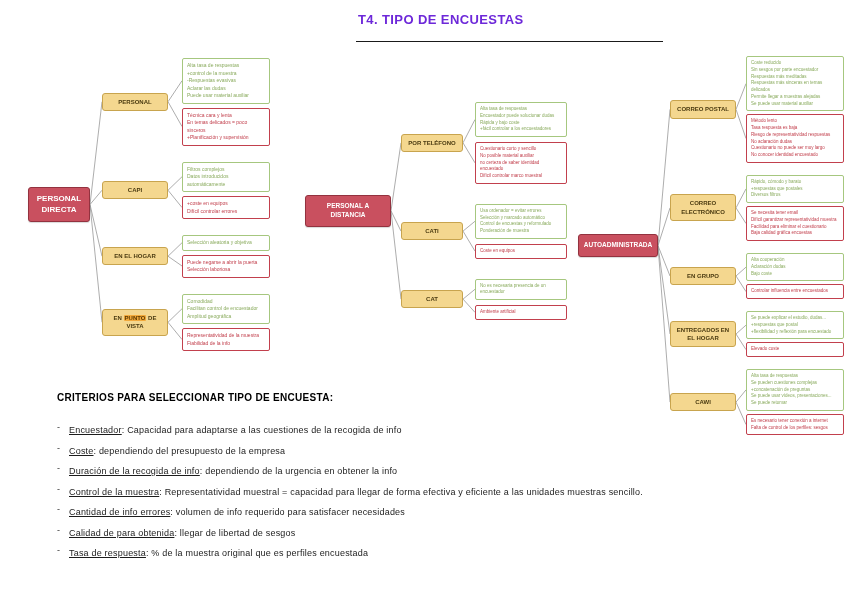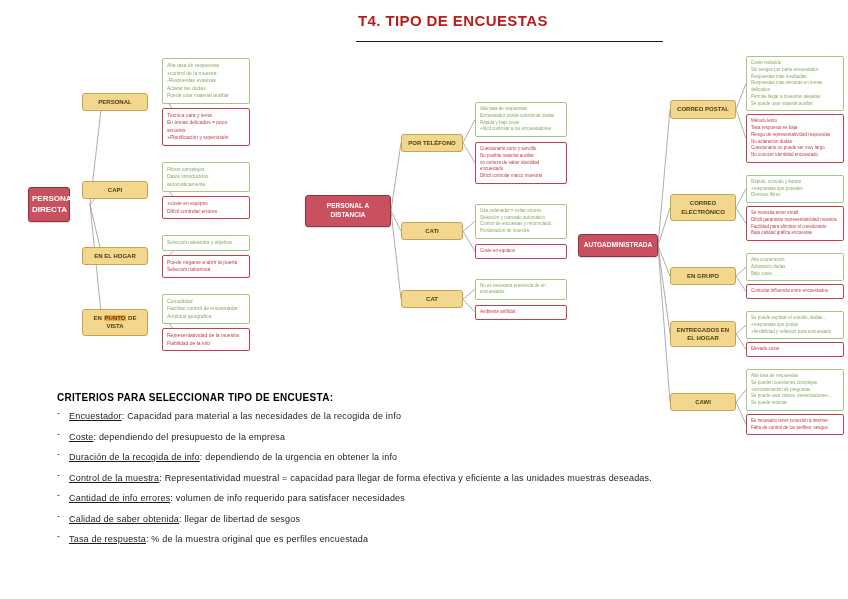--- a/index.html
+++ b/index.html
@@ -4,21 +4,21 @@
 <style>
   * { margin:0; padding:0; box-sizing:border-box; }
   html,body { width:848px; height:599px; }
   body {
     position:relative; background:#ffffff; overflow:hidden;
     font-family:"Liberation Sans", sans-serif; color:#111;
   }
   .page { position:absolute; inset:0; background:#fff; }
 
   
-  .title { position:absolute; left:358px; top:12px; font-size:15px; font-weight:bold; letter-spacing:.4px; color:#b91c1c; }
+  .title { position:absolute; left:358px; top:12px; font-size:13px; font-weight:bold; letter-spacing:.4px; color:#6d28d9; }
   .title-rule { position:absolute; left:356px; top:41px; width:307px; border-top:1.6px solid #1a1a1a; }
 
   
   #mindmap { position:absolute; left:0; top:0; width:848px; height:450px; }
   svg.connectors { position:absolute; left:0; top:0; }
   .branch { position:absolute; display:flex; align-items:center; }
   .main-node {
     background:#c9505f; color:#fff; font-weight:bold; text-align:center;
     padding:6px 3px; border-radius:3px; border:1px solid #93323f; flex:none;
     line-height:1.35; box-shadow:0 1px 1px rgba(0,0,0,.15);
@@ -31,21 +31,21 @@
     padding:4px 2px; flex:none; line-height:1.4;
   }
   .type-node .hl { background:#f2a93b; color:#5c3a00; padding:0 1px; border-radius:1px; }
   .details { display:flex; flex-direction:column; }
   .box { border-radius:2px; background:#fff; padding:3px 4px; line-height:1.5; }
   .box.pros { border:1px solid #a6c77f; color:#8aab5e; }
   .box.cons { border:1px solid #c2404d; color:#c2404d; }
 
   
   .criteria { position:absolute; left:57px; top:392px; width:772px; }
-  .criteria h2 { font-size:10px; font-weight:bold; letter-spacing:.3px; color:#000; margin-bottom:8px; }
+  .criteria h2 { font-size:10px; font-weight:bold; letter-spacing:.3px; color:#000; margin-bottom:22px; }
   .crit-item { position:relative; font-size:9px; color:#1c1c1c; margin-bottom:10.5px; padding-left:12px; letter-spacing:.2px; }
   .crit-item .dash { position:absolute; left:0; top:-3px; font-size:9px; color:#333; }
   .crit-item .term { text-decoration:underline; }
 </style>
 </head>
 <body>
 
 <div class="page">
   <div class="title">T4. TIPO DE ENCUESTAS</div>
   <div class="title-rule"></div>
@@ -83,21 +83,21 @@
         <line x1="736" y1="275.9921875" x2="746" y2="267.125" stroke="#8a8a8a" stroke-width="0.7"></line>
         <line x1="736" y1="275.9921875" x2="746" y2="291.625" stroke="#8a8a8a" stroke-width="0.7"></line>
         <line x1="658" y1="245.6171875" x2="670" y2="334" stroke="#8a8a8a" stroke-width="0.7"></line>
         <line x1="736" y1="334" x2="746" y2="325.125" stroke="#8a8a8a" stroke-width="0.7"></line>
         <line x1="736" y1="334" x2="746" y2="349.625" stroke="#8a8a8a" stroke-width="0.7"></line>
         <line x1="658" y1="245.6171875" x2="670" y2="402.1171875" stroke="#8a8a8a" stroke-width="0.7"></line>
         <line x1="736" y1="402.1171875" x2="746" y2="389.875" stroke="#8a8a8a" stroke-width="0.7"></line>
         <line x1="736" y1="402.1171875" x2="746" y2="424.5" stroke="#8a8a8a" stroke-width="0.7"></line>
       </svg>
       <div class="branch" style="left: 28px; top: 58px;">
-        <div class="main-node" style="width: 42px; font-size: 8px;">PERSONAL DIRECTA</div>
+        <div class="main-node" style="width: 62px; font-size: 8px;">PERSONAL DIRECTA</div>
         <div class="children" style="margin-left: 12px; gap: 16px;">
           <div class="child-block">
             <div class="type-node" style="width: 66px;">PERSONAL</div>
             <div class="details" style="margin-left: 14px; gap: 4px; font-size: 5px;">
               <div class="box pros" style="width: 88px;">
                 <div>Alta tasa de respuestas</div>
                 <div>+control de la muestra</div>
                 <div>-Respuestas evasivas</div>
                 <div>Aclarar las dudas</div>
                 <div>Puede usar material auxiliar</div>
@@ -279,22 +279,22 @@
               </div>
             </div>
           </div>
         </div>
       </div>
     </div>
 
   <div class="criteria">
     <h2>CRITERIOS PARA SELECCIONAR TIPO DE ENCUESTA:</h2>
     <div id="crit-list">
-        <div class="crit-item"><span class="dash">-</span><span class="term">Encuestador</span><span>: Capacidad para material a las necesidades de la recogida de info</span></div>
+        <div class="crit-item"><span class="dash">-</span><span class="term">Encuestador</span><span>: Capacidad para adaptarse a las cuestiones de la recogida de info</span></div>
         <div class="crit-item"><span class="dash">-</span><span class="term">Coste</span><span>: dependiendo del presupuesto de la empresa</span></div>
         <div class="crit-item"><span class="dash">-</span><span class="term">Duración de la recogida de info</span><span>: dependiendo de la urgencia en obtener la info</span></div>
-        <div class="crit-item"><span class="dash">-</span><span class="term">Control de la muestra</span><span>: Representatividad muestral = capacidad para llegar de forma efectiva y eficiente a las unidades muestras deseadas.</span></div>
+        <div class="crit-item"><span class="dash">-</span><span class="term">Control de la muestra</span><span>: Representatividad muestral = capacidad para llegar de forma efectiva y eficiente a las unidades muestras sencillo.</span></div>
         <div class="crit-item"><span class="dash">-</span><span class="term">Cantidad de info errores</span><span>: volumen de info requerido para satisfacer necesidades</span></div>
-        <div class="crit-item"><span class="dash">-</span><span class="term">Calidad de saber obtenida</span><span>: llegar de libertad de sesgos</span></div>
+        <div class="crit-item"><span class="dash">-</span><span class="term">Calidad de para obtenida</span><span>: llegar de libertad de sesgos</span></div>
         <div class="crit-item"><span class="dash">-</span><span class="term">Tasa de respuesta</span><span>: % de la muestra original que es perfiles encuestada</span></div>
       </div>
   </div>
 </div>
 
 </body></html>

